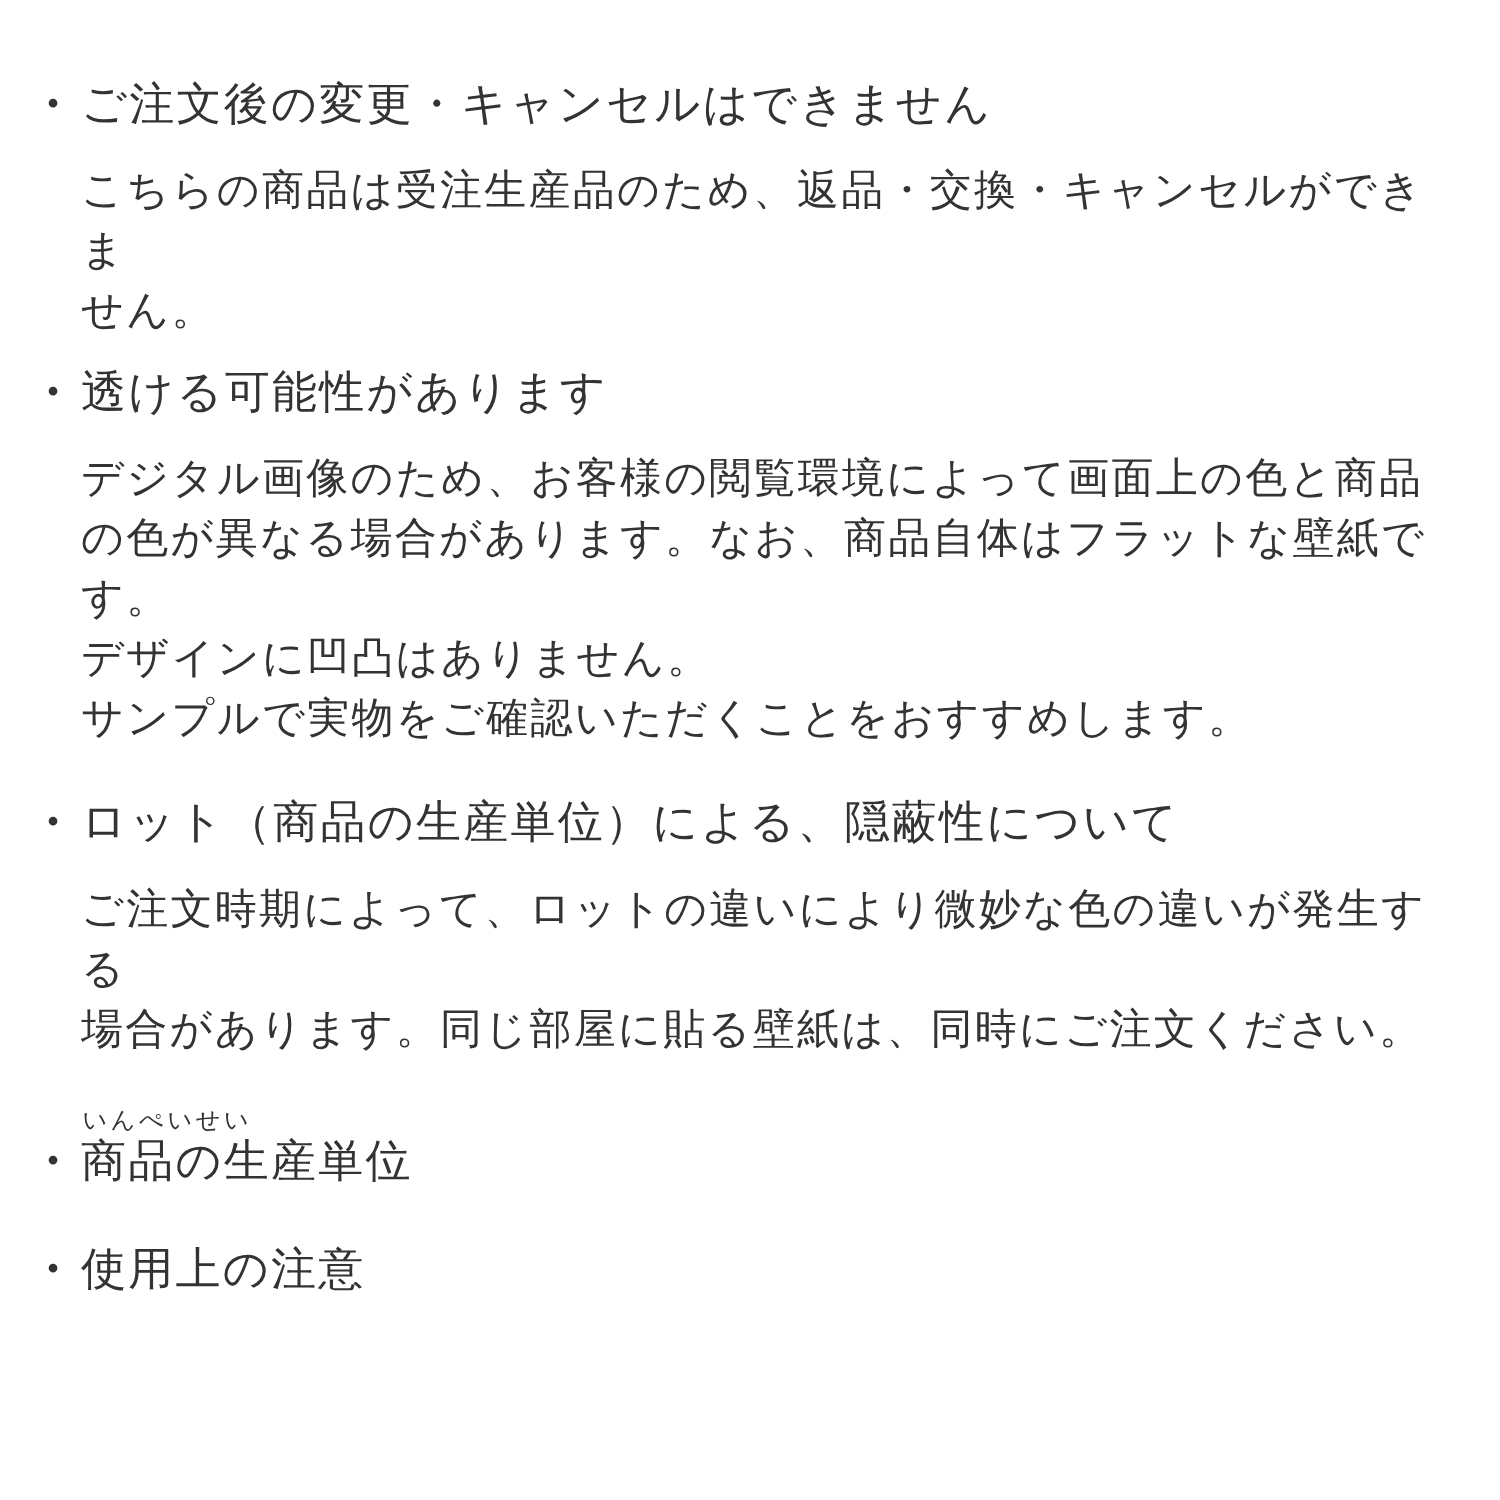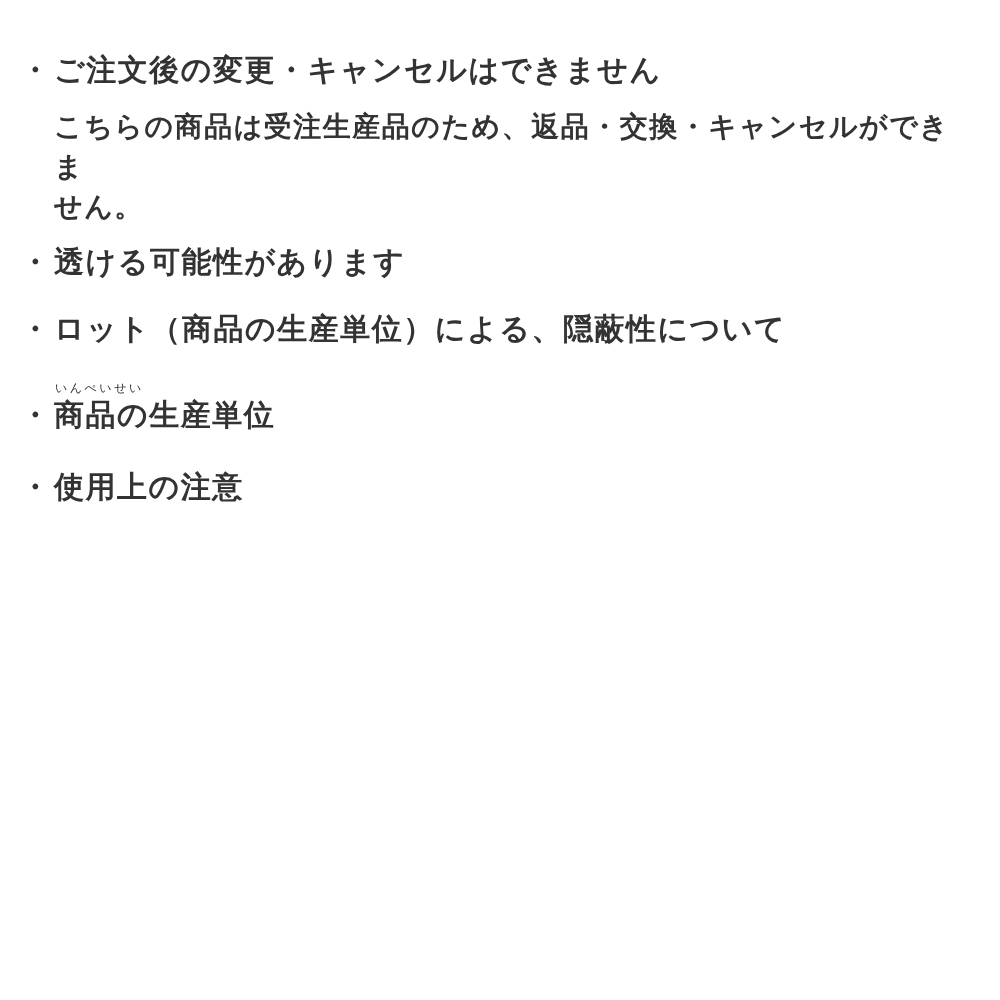--- a/index.html
+++ b/index.html
@@ -35,39 +35,38 @@
     left: -34px;
     top: 0;
     font-size: 30px;
     line-height: 34px;
     font-weight: bold;
     color: #333333;
   }
   .heading {
     font-size: 30px;
     line-height: 34px;
-    font-weight: bold;
+    font-weight: normal;
     letter-spacing: 1.5px;
     margin: 0;
   }
   .furigana {
     display: block;
-    font-size: 12px;
+    font-size: 16px;
     line-height: 20px;
     letter-spacing: 2.5px;
     color: #333333;
     margin: 0 0 0 1px;
   }
   .body-text {
     font-size: 28px;
     line-height: 40px;
     letter-spacing: 1.5px;
     margin: 20px 0 0 0;
     white-space: pre-line;
-    font-weight: bold;
   }
 </style>
 </head>
 <body>
 
 <div class="page">
 
   <div class="section s1">
     <div class="heading-row">
       <span class="bullet">・</span>
@@ -75,27 +74,33 @@
     </div>
     <p class="body-text">こちらの商品は受注生産品のため、返品・交換・キャンセルができま
 せん。</p>
   </div>
 
   <div class="section s2">
     <div class="heading-row">
       <span class="bullet">・</span>
       <h2 class="heading">透ける可能性があります</h2>
     </div>
+    <p class="body-text">デジタル画像のため、お客様の閲覧環境によって画面上の色と商品
+の色が異なる場合があります。なお、商品自体はフラットな壁紙です。
+デザインに凹凸はありません。
+サンプルで実物をご確認いただくことをおすすめします。</p>
   </div>
 
   <div class="section s3">
     <div class="heading-row">
       <span class="bullet">・</span>
       <h2 class="heading">ロット（商品の生産単位）による、隠蔽性について</h2>
     </div>
+    <p class="body-text">ご注文時期によって、ロットの違いにより微妙な色の違いが発生する
+場合があります。同じ部屋に貼る壁紙は、同時にご注文ください。</p>
   </div>
 
   <div class="section s4">
     <span class="furigana">いんぺいせい</span>
     <div class="heading-row">
       <span class="bullet">・</span>
       <h2 class="heading">商品の生産単位</h2>
     </div>
   </div>
 

